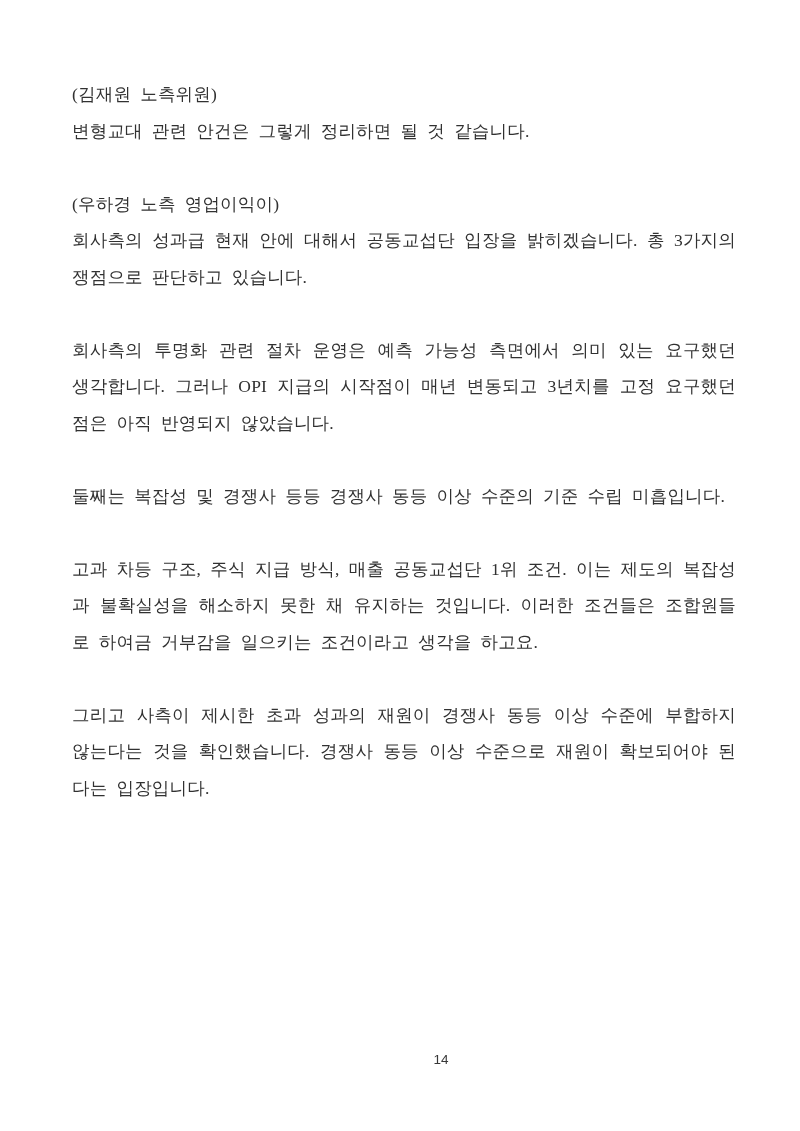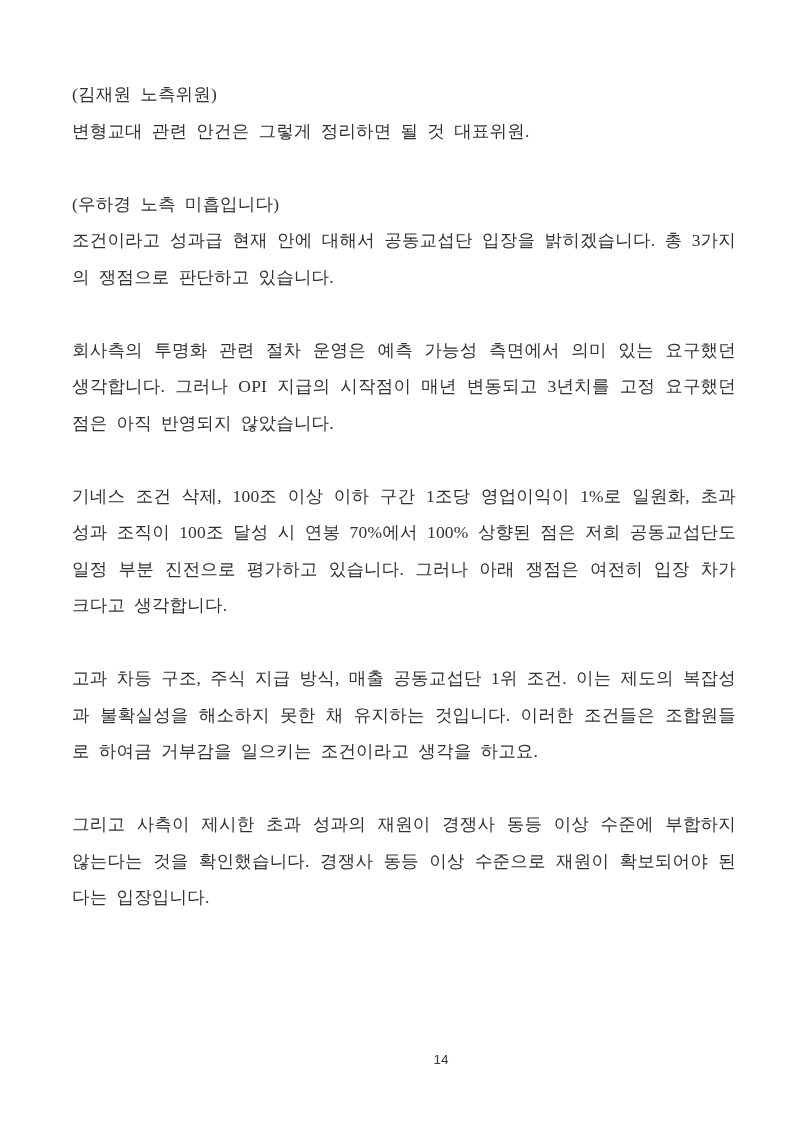--- a/index.html
+++ b/index.html
@@ -59,34 +59,34 @@
   }
 </style>
 </head>
 <body>
 
 <div class="page">
   <div class="content">
 
     <div class="block">
       <p class="para">(김재원 노측위원)</p>
-      <p class="para">변형교대 관련 안건은 그렇게 정리하면 될 것 대표위원.</p>
+      <p class="para">변형교대 관련 안건은 그렇게 정리하면 될 것 같습니다.</p>
     </div>
 
     <div class="block">
-      <p class="para">(우하경 노측 미흡입니다)</p>
-      <p class="para">조건이라고 성과급 현재 안에 대해서 공동교섭단 입장을 밝히겠습니다. 총 3가지의 쟁점으로 판단하고 있습니다.</p>
+      <p class="para">(우하경 노측 영업이익이)</p>
+      <p class="para">회사측의 성과급 현재 안에 대해서 공동교섭단 입장을 밝히겠습니다. 총 3가지의 쟁점으로 판단하고 있습니다.</p>
     </div>
 
     <div class="block">
       <p class="para">회사측의 투명화 관련 절차 운영은 예측 가능성 측면에서 의미 있는 요구했던 생각합니다. 그러나 OPI 지급의 시작점이 매년 변동되고 3년치를 고정 요구했던 점은 아직 반영되지 않았습니다.</p>
     </div>
 
     <div class="block">
-      <p class="para">기네스 조건 삭제, 100조 이상 이하 구간 1조당 영업이익이 1%로 일원화, 초과 성과 조직이 100조 달성 시 연봉 70%에서 100% 상향된 점은 저희 공동교섭단도 일정 부분 진전으로 평가하고 있습니다. 그러나 아래 쟁점은 여전히 입장 차가 크다고 생각합니다.</p>
+      <p class="para">둘째는 복잡성 및 경쟁사 등등 경쟁사 동등 이상 수준의 기준 수립 미흡입니다.</p>
     </div>
 
     <div class="block">
       <p class="para">고과 차등 구조, 주식 지급 방식, 매출 공동교섭단 1위 조건. 이는 제도의 복잡성과 불확실성을 해소하지 못한 채 유지하는 것입니다. 이러한 조건들은 조합원들로 하여금 거부감을 일으키는 조건이라고 생각을 하고요.</p>
     </div>
 
     <div class="block">
       <p class="para">그리고 사측이 제시한 초과 성과의 재원이 경쟁사 동등 이상 수준에 부합하지 않는다는 것을 확인했습니다. 경쟁사 동등 이상 수준으로 재원이 확보되어야 된다는 입장입니다.</p>
     </div>
 

